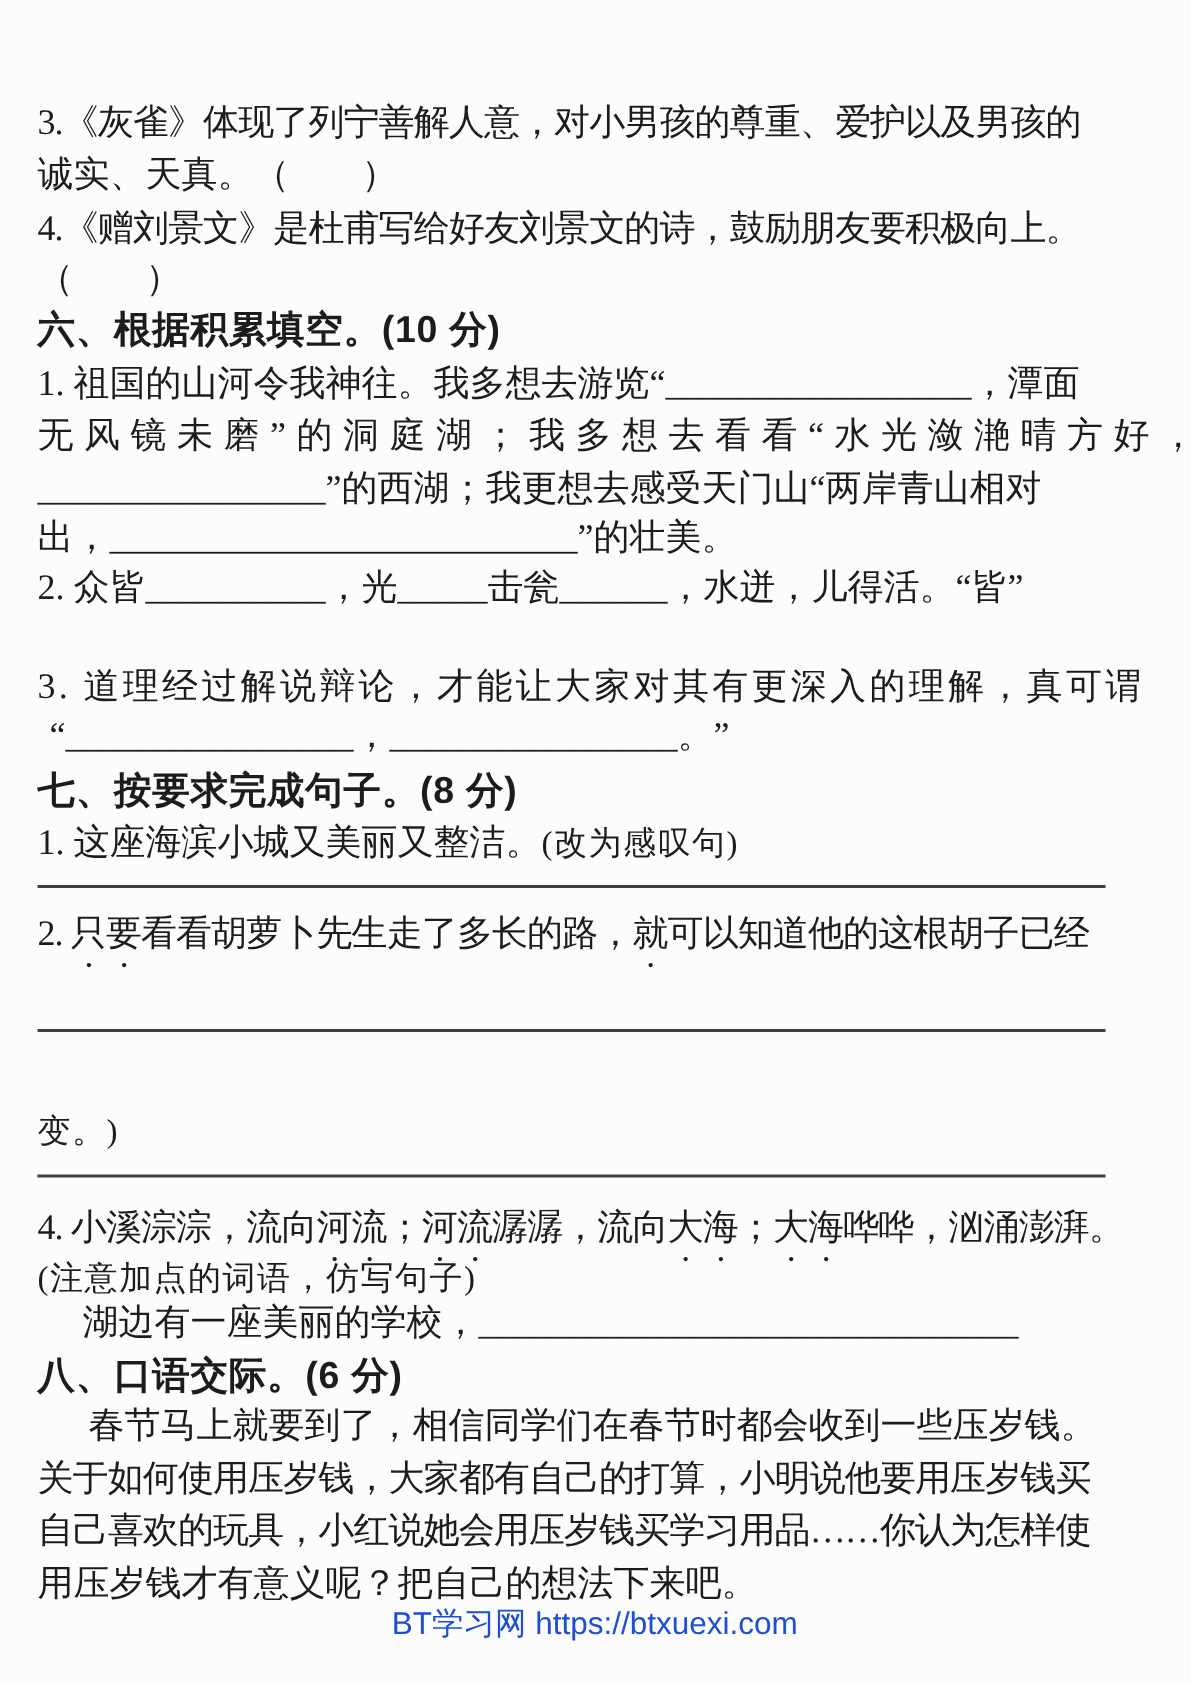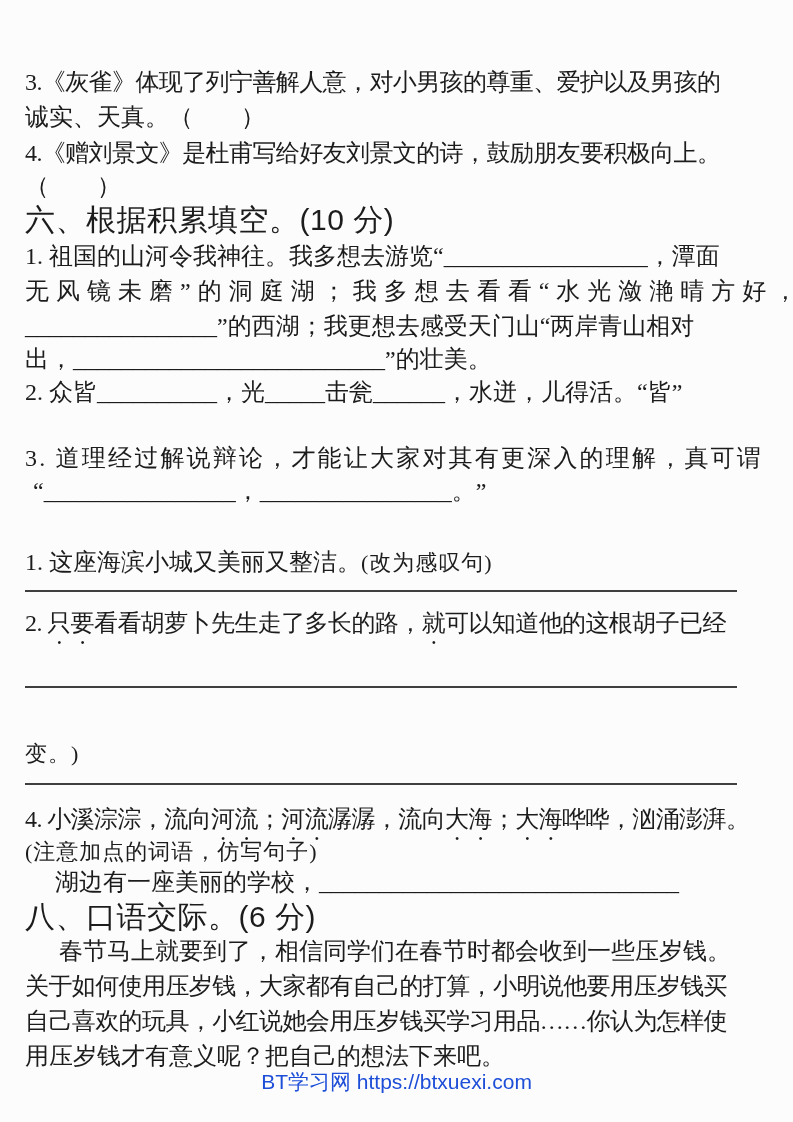--- a/index.html
+++ b/index.html
@@ -13,21 +13,21 @@
     background:#fcfcfc;color:#1c1c1c;
   }
   .content{position:absolute;left:25px;top:0;width:714px;height:1041px;}
   .ln{
     position:absolute;left:0;width:714px;
     font-size:24px;line-height:32px;white-space:nowrap;
     color:#1c1c1c;
   }
   .hd{
     font-family:"Liberation Sans","DejaVu Sans",sans-serif;
-    font-weight:400;font-size:30px;letter-spacing:0.5px;
+    font-weight:700;font-size:25px;letter-spacing:0.5px;
   }
   .sp7{letter-spacing:7px;}
   .sp2{letter-spacing:2.2px;}
   .tight{letter-spacing:-0.6px;}
   .ind{text-indent:34px;}
   .qind{padding-left:8px;}
   .ansind{padding-left:30px;}
   .note{font-size:22px;letter-spacing:1px;}
   .dot{
     -webkit-text-emphasis:filled dot;
@@ -58,20 +58,21 @@
 
     <div class="ln hd" style="top:204px">六、根据积累填空。(10 分)</div>
     <div class="ln" style="top:240px">1. 祖国的山河令我神往。我多想去游览“_________________，潭面</div>
     <div class="ln sp7" style="top:275px">无风镜未磨”的洞庭湖；我多想去看看“水光潋滟晴方好，</div>
     <div class="ln" style="top:310px">________________”的西湖；我更想去感受天门山“两岸青山相对</div>
     <div class="ln" style="top:343px">出，__________________________”的壮美。</div>
     <div class="ln" style="top:376px">2. 众皆__________，光_____击瓮______，水迸，儿得活。“皆”</div>
     <div class="ln sp2" style="top:442px">3. 道理经过解说辩论，才能让大家对其有更深入的理解，真可谓</div>
     <div class="ln qind" style="top:475px">“________________，________________。”</div>
 
+    <div class="ln hd" style="top:511px">七、按要求完成句子。(8 分)</div>
 
     <div class="ln" style="top:546px"><span>1. 这座海滨小城又美丽又整洁。</span><span class="note">(改为感叹句)</span></div>
     <div class="rule" style="top:590px"></div>
 
     <div class="ln tight" style="top:607px"><span>2. </span><span class="dot">只要</span><span>看看胡萝卜先生走了多长的路，</span><span class="dot">就</span><span>可以知道他的这根胡子已经</span></div>
     <div class="rule" style="top:686px"></div>
 
     <div class="ln note" style="top:738px">变。)</div>
     <div class="rule" style="top:783px"></div>
 

